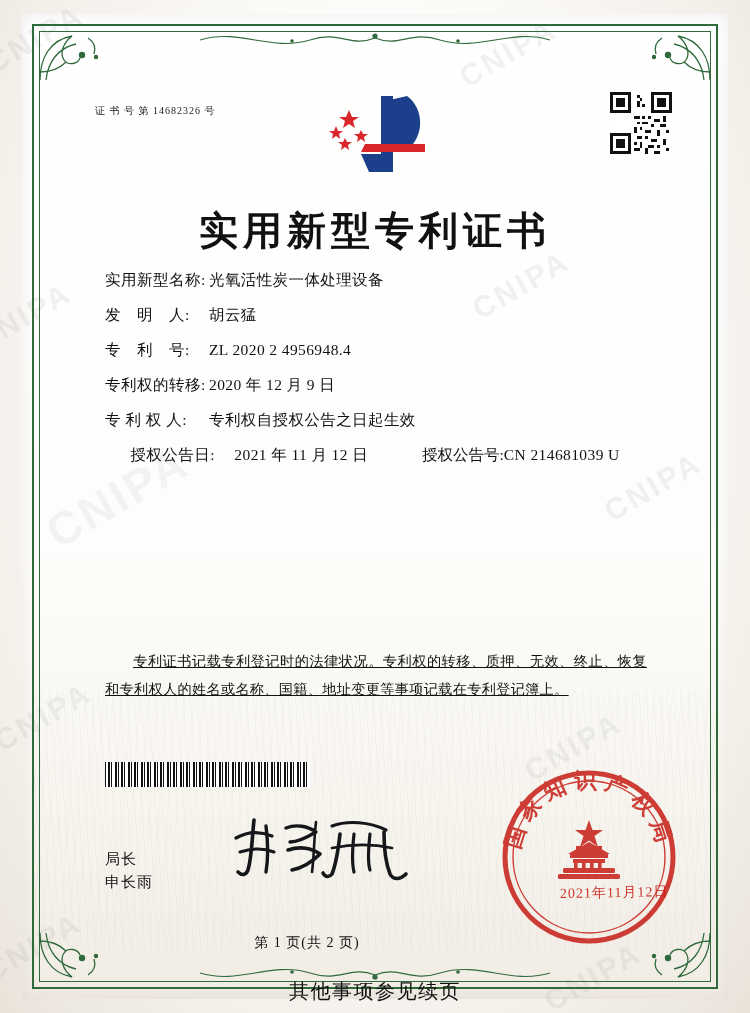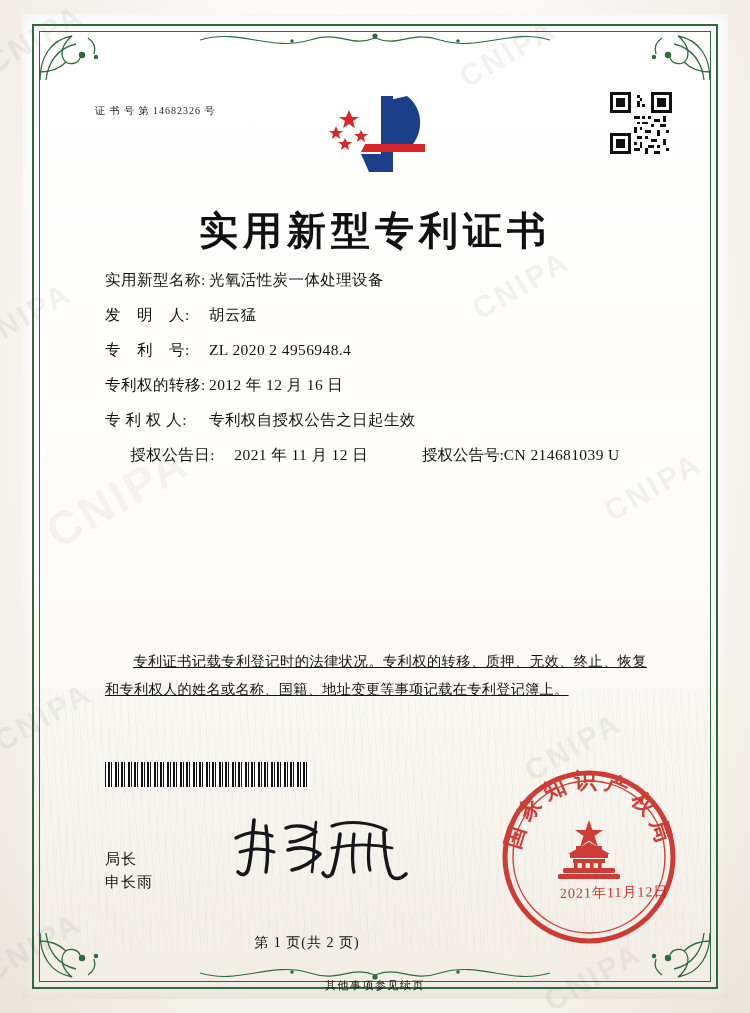--- a/index.html
+++ b/index.html
@@ -235,21 +235,21 @@
     text-align: center;
     font-size: 14px;
     color: #111;
     letter-spacing: 1px;
   }
   .footer-note {
     position: absolute;
     left: 0; top: 978px;
     width: 750px;
     text-align: center;
-    font-size: 11px;
+    font-size: 20px;
     color: #111;
     letter-spacing: 1.5px;
   }
 </style>
 </head>
 <body>
 
 <div class="page">
   <div class="paper"></div>
 
@@ -405,21 +405,21 @@
     <div class="row">
       <span class="label w6">发　明　人:</span>
       <span class="value">胡云猛</span>
     </div>
     <div class="row">
       <span class="label w6">专　利　号:</span>
       <span class="value">ZL 2020 2 4956948.4</span>
     </div>
     <div class="row">
       <span class="label w6">专利权的转移:</span>
-      <span class="value">2012 年 12 月 16 日</span>
+      <span class="value">2020 年 12 月 9 日</span>
     </div>
     <div class="row">
       <span class="label w6">专 利 权 人:</span>
       <span class="value">专利权自授权公告之日起生效</span>
     </div>
     <div class="row split">
       <span class="label w6">授权公告日:</span>
       <span class="value">2021 年 11 月 12 日</span>
       <span class="right-label">授权公告号:</span>
       <span class="value" style="">CN 214681039 U</span>

